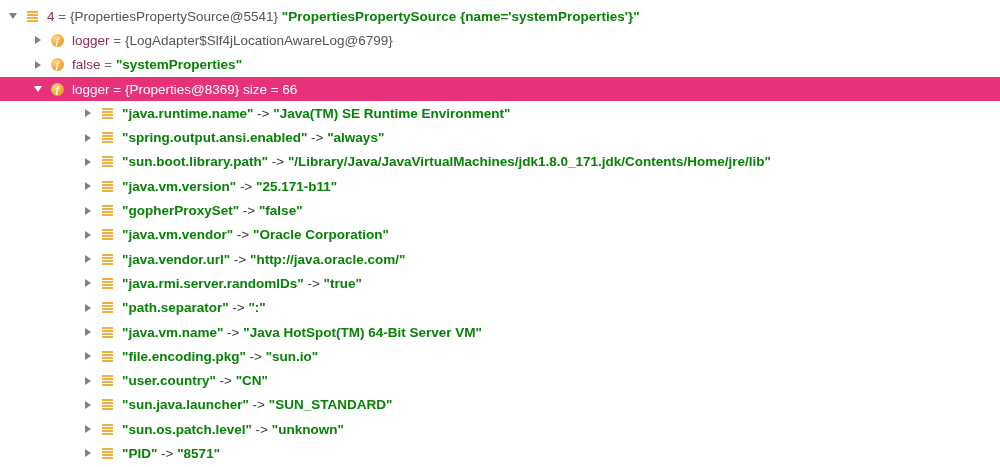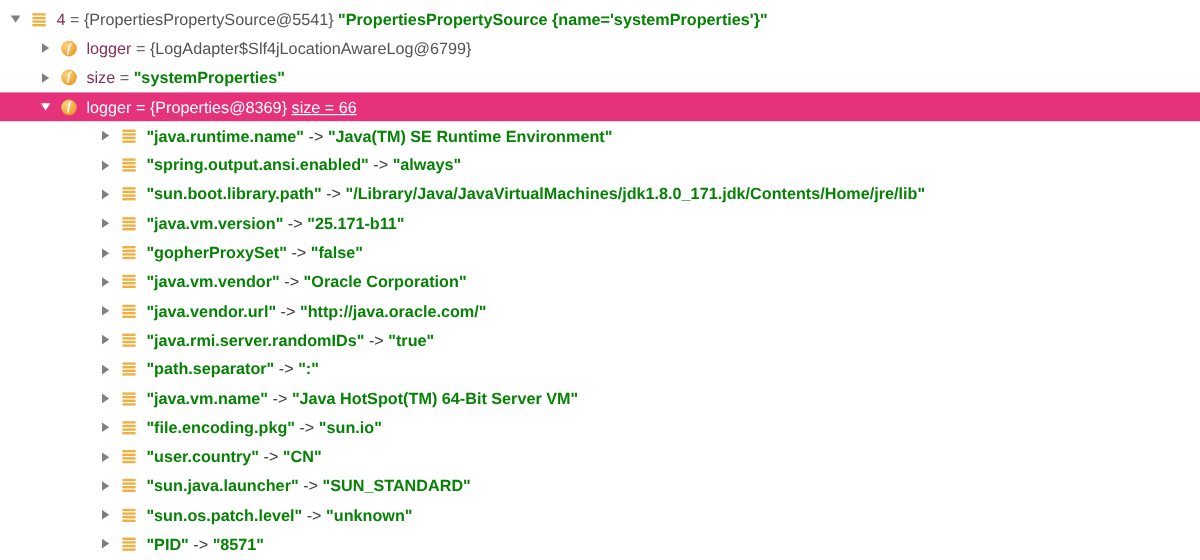--- a/index.html
+++ b/index.html
@@ -53,40 +53,40 @@
     width:11px; height:2px;
     background:#edb043;
     box-shadow:0 3px 0 #edb043, 0 6px 0 #edb043, 0 9px 0 #edb043;
   }
   .label { display:inline-block; white-space:nowrap; }
   .seg-name   { color:#862e59; }
   .seg-plain  { color:#6a6a6a; }
   .seg-arrow  { color:#3c3c3c; }
   .seg-ref    { color:#545454; }
   .seg-string { color:#078207; font-weight:bold; }
-  .seg-size   { color:#6a6a6a;text-decoration:underline; }
+  .seg-size   { color:#6a6a6a; }
 </style>
 </head>
 <body>
 
 <div class="tree" id="tree-root">
     <div class="row" style="padding-left: 6px;">
       <span class="expander expanded"></span>
       <span class="icon value-icon"></span>
       <span class="label"><span class="seg-name">4</span><span class="seg-plain"> = </span><span class="seg-ref">{PropertiesPropertySource@5541} </span><span class="seg-string">"PropertiesPropertySource {name='systemProperties'}"</span></span>
     </div>
     <div class="row" style="padding-left: 31px;">
       <span class="expander collapsed"></span>
       <span class="icon field-icon">f</span>
       <span class="label"><span class="seg-name">logger</span><span class="seg-plain"> = </span><span class="seg-ref">{LogAdapter$Slf4jLocationAwareLog@6799}</span></span>
     </div>
     <div class="row" style="padding-left: 31px;">
       <span class="expander collapsed"></span>
       <span class="icon field-icon">f</span>
-      <span class="label"><span class="seg-name">size</span><span class="seg-plain"> = </span><span class="seg-string">"systemProperties"</span></span>
+      <span class="label"><span class="seg-name">false</span><span class="seg-plain"> = </span><span class="seg-string">"systemProperties"</span></span>
     </div>
     <div class="row selected" style="padding-left: 31px;">
       <span class="expander expanded"></span>
       <span class="icon field-icon">f</span>
       <span class="label"><span class="seg-name">logger</span><span class="seg-plain"> = </span><span class="seg-ref">{Properties@8369} </span><span class="seg-size"> size = 66</span></span>
     </div>
     <div class="row" style="padding-left: 81px;">
       <span class="expander collapsed"></span>
       <span class="icon value-icon"></span>
       <span class="label"><span class="seg-string">"java.runtime.name"</span><span class="seg-arrow"> -&gt; </span><span class="seg-string">"Java(TM) SE Runtime Environment"</span></span>

